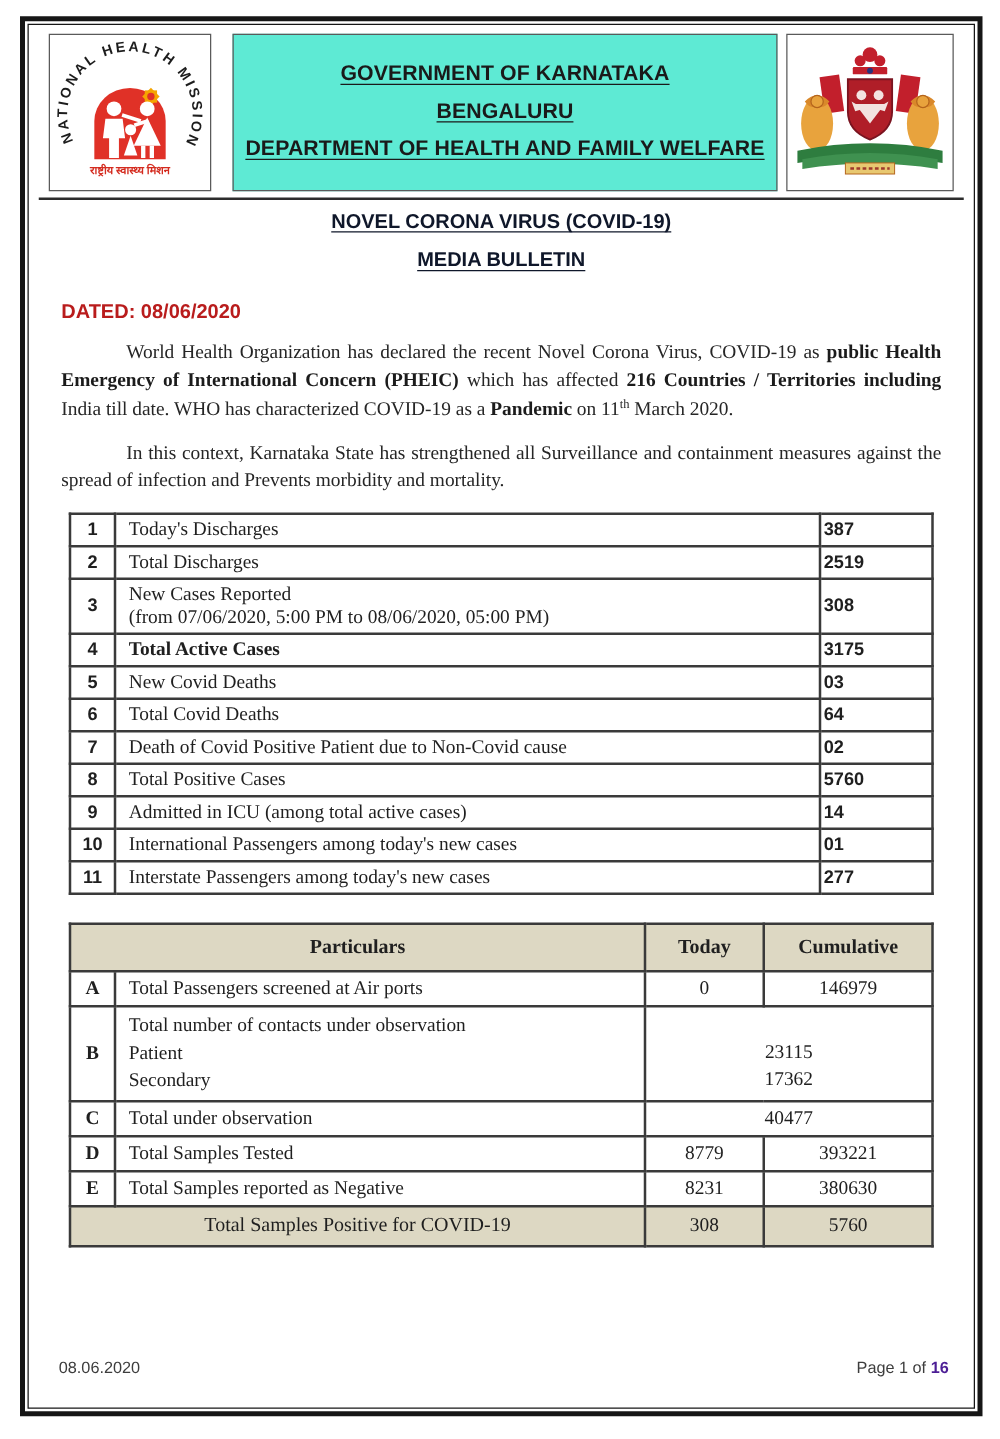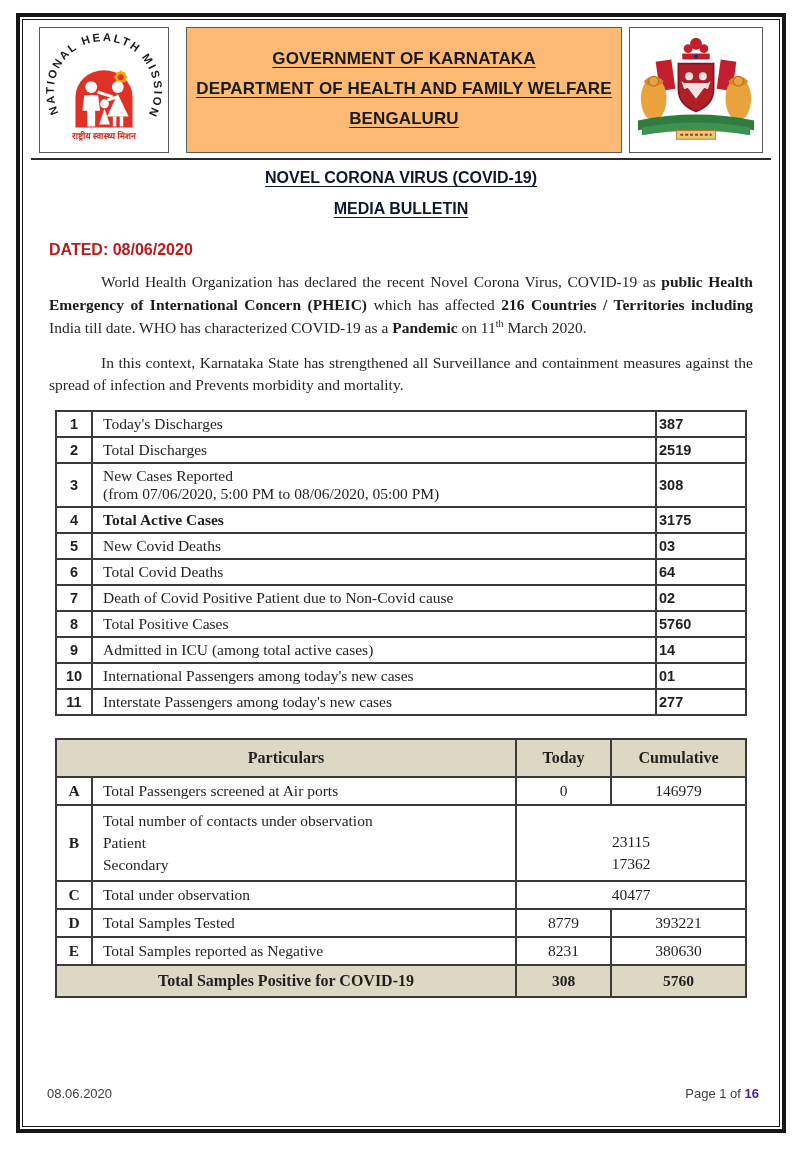--- a/index.html
+++ b/index.html
@@ -16,21 +16,21 @@
     width: calc(100% - 4px); height: calc(100% - 4px);
     margin: 2px; border: 1px solid #161616;
     padding: 7px 14px 0 14px;
     display: flex; flex-direction: column; overflow: hidden;
   }
 
   
   .header-row { display: flex; align-items: stretch; height: 126px; margin: 0 2px; }
   .logo-box { width: 130px; height: 126px; border: 1px solid #5a5a5a; background: #fff; flex: none; }
   .org-box {
-    width: 436px; height: 126px; border: 1px solid #5a5a5a; background: #fdba74;
+    width: 436px; height: 126px; border: 1px solid #5a5a5a; background: #5eead4;
     margin-left: 17px; padding-top: 21px; text-align: center; flex: none;
   }
   .org-line {
     font-family: "Liberation Sans", sans-serif; font-weight: bold; font-size: 17px;
     letter-spacing: 0.1px; text-decoration: underline; text-underline-offset: 3px;
     margin: 0 0 10px 0; color: #1a1a1a;
   }
   .emblem-box { width: 134px; height: 126px; border: 1px solid #5a5a5a; background: #fff; margin-left: auto; flex: none; }
   .header-rule { border: 0; border-top: 2px solid #2c2c2c; margin: 5px -6px 0 -6px; }
 
@@ -63,21 +63,21 @@
   .t1 td.c-val  { text-align: left; font-family: "Liberation Sans", sans-serif; font-weight: bold; font-size: 14.5px; padding: 3px 2px; }
   .t1 tr.bold-row td.c-label { font-weight: bold; }
   .t1 .sub-line { display: block; }
 
   .t2 th { background: #ddd8c3; font-weight: bold; font-size: 16px; padding: 9px 6px; text-align: center; }
   .t2 td.c-letter { text-align: center; font-weight: bold; padding: 4px 2px; }
   .t2 td.c-part { text-align: left; padding: 4px 10px; margin-left: 24px; }
   .t2 td.c-cell { text-align: center; padding: 4px 4px; }
   .t2 .multi-line { display: block; line-height: 22px; }
   .t2 td.v-bottom { vertical-align: bottom; padding-bottom: 5px; }
-  .t2 tr.total-row td { background: #ddd8c3; font-weight: bold; padding: 6px 6px; }
+  .t2 tr.total-row td { background: #ddd8c3; font-weight: normal; padding: 6px 6px; }
   .t2 tr.total-row td.c-total-label { text-align: center; font-size: 16px; }
 
   
   .spacer { flex: 1 1 auto; }
   .page-footer {
     display: flex; justify-content: space-between;
     font-family: "Liberation Sans", sans-serif; font-size: 13px; color: #3d3d3d;
     margin: 0 6px 25px 10px;
   }
   .page-footer b { color: #4c1d95; }
@@ -121,22 +121,22 @@
               <rect x="68" y="70" width="12" height="3" transform="rotate(-18 74 71)"></rect>
             </g>
 
             <rect x="33" y="103" width="64" height="13" fill="#ffffff"></rect>
             <text x="65" y="113" text-anchor="middle" font-size="9" fill="#d42b1f" font-weight="bold">राष्ट्रीय स्वास्थ्य मिशन</text>
           </svg>
         </div>
 
         <div class="org-box">
           <div class="org-line">GOVERNMENT OF KARNATAKA</div>
+          <div class="org-line">BENGALURU</div>
           <div class="org-line">DEPARTMENT OF HEALTH AND FAMILY WELFARE</div>
-          <div class="org-line">BENGALURU</div>
         </div>
 
         <div class="emblem-box">
           <svg viewBox="0 0 134 126" width="132" height="124">
 
             <g fill="#c21f2c">
               <circle cx="67" cy="16" r="6"></circle>
               <circle cx="59" cy="21" r="4.5"></circle>
               <circle cx="75" cy="21" r="4.5"></circle>
               <rect x="53" y="26" width="28" height="6" rx="1"></rect>

